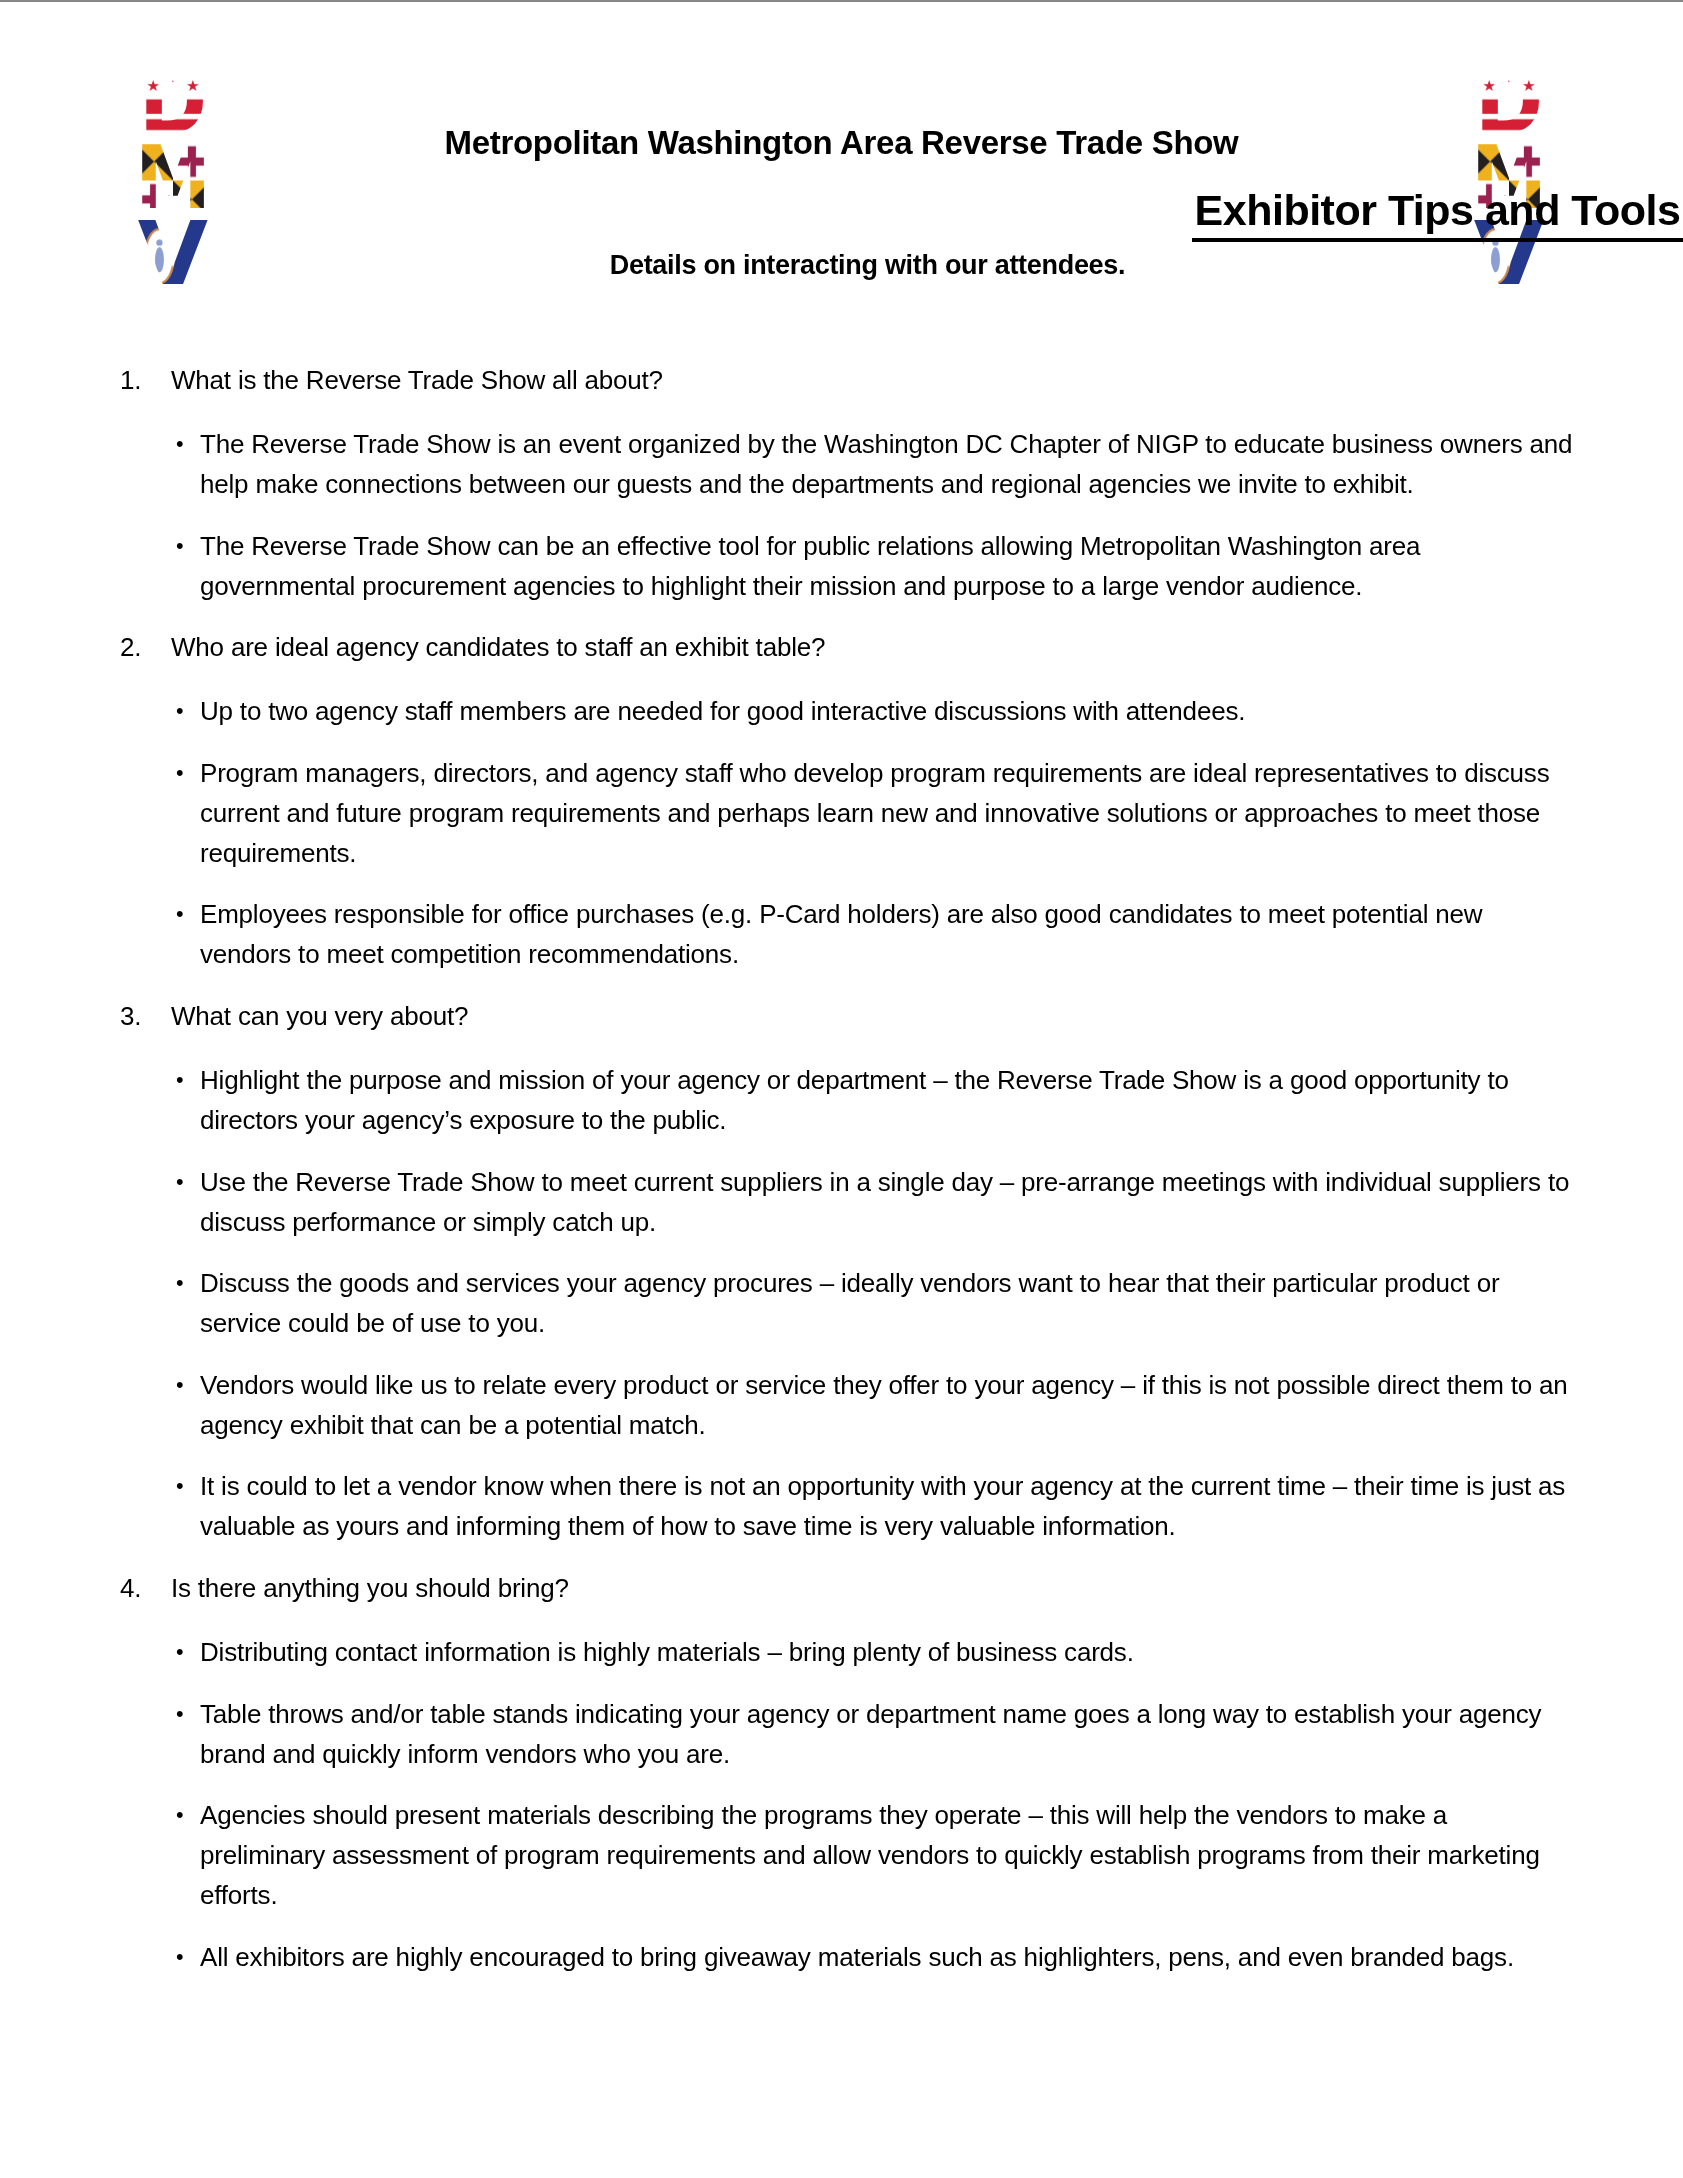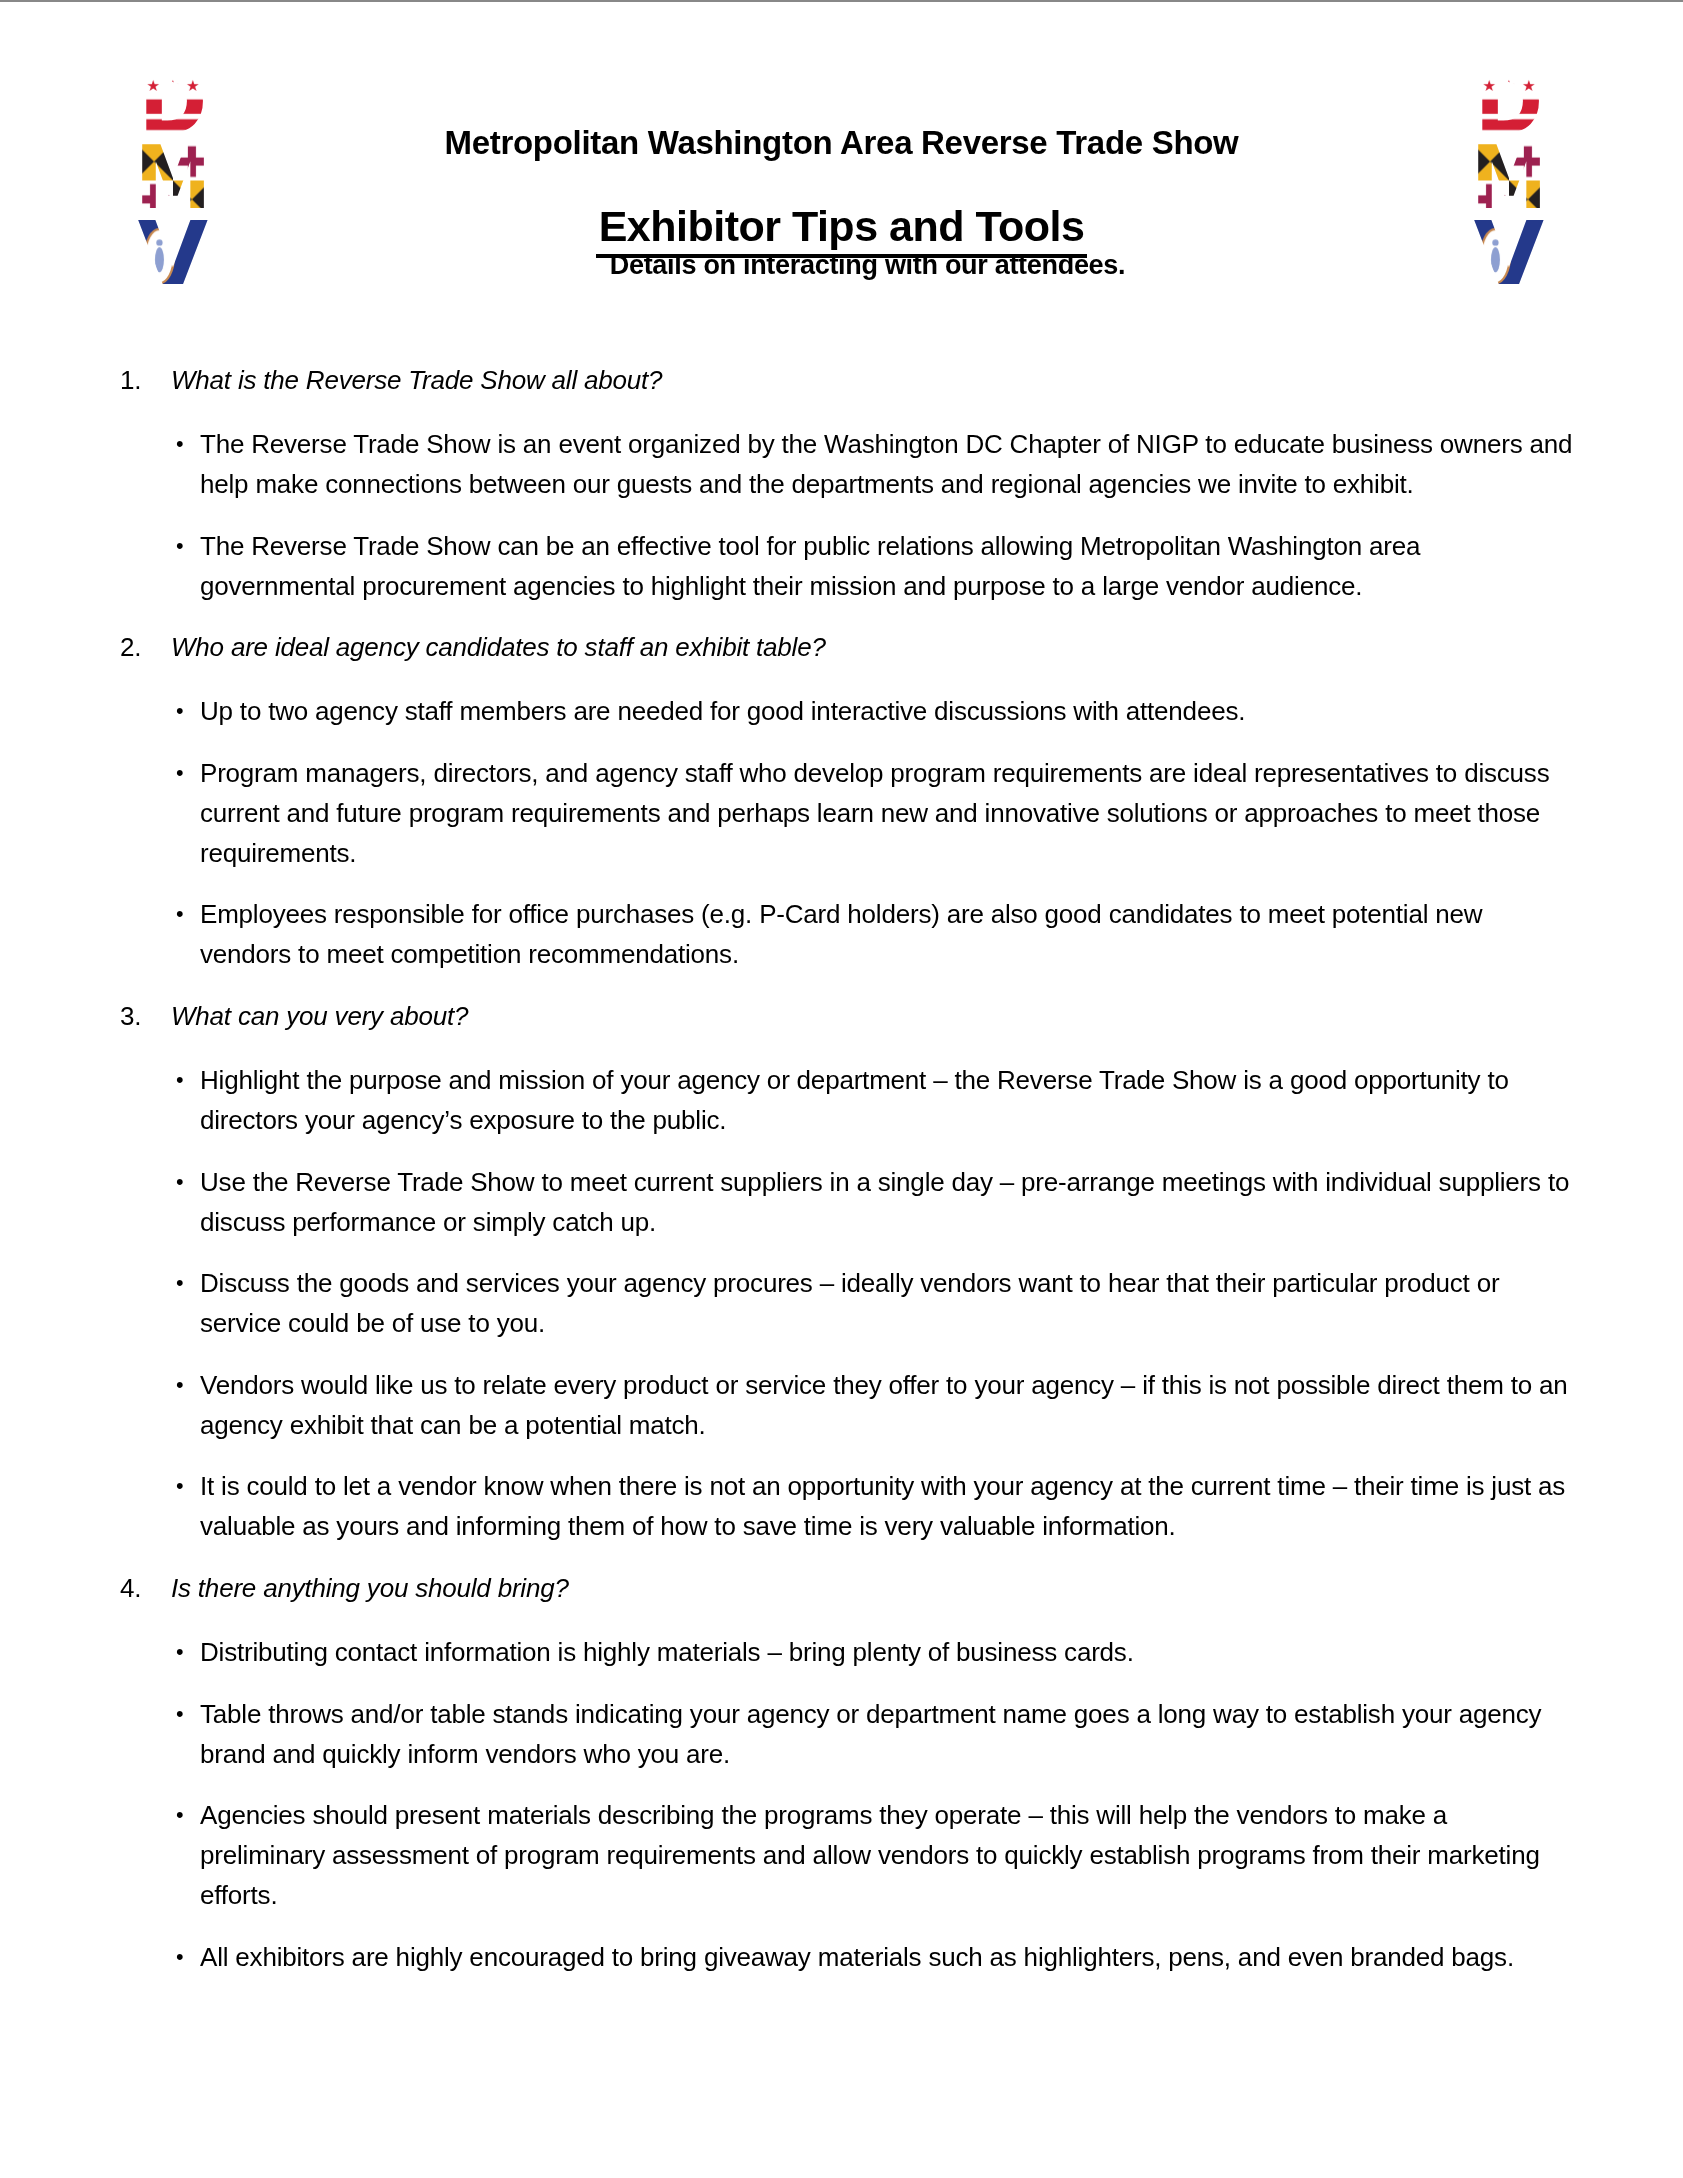--- a/index.html
+++ b/index.html
@@ -30,22 +30,22 @@
     text-anchor: middle;
   }
 
   
   .doc-title {
     position: absolute; top: 122px; left: 0; width: 100%;
     text-align: center; font-size: 33px; font-weight: bold;
     letter-spacing: -0.3px;
   }
   .doc-subtitle-wrap {
-    position: absolute; top: 200px; left: 0; width: 100%;
-    text-align: center;
+    position: absolute; top: 184px; left: 0; width: 100%;
+    text-align: right;
   }
   .doc-subtitle {
     display: inline-block;
     font-size: 43px; font-weight: bold;
     border-bottom: 4.5px solid #000;
     padding: 0 2.7px 2.7px 2.7px;
     letter-spacing: -0.5px;
   }
   .doc-tagline {
     position: absolute; top: 248px; left: 0; width: 100%;
@@ -60,21 +60,21 @@
     left: 120px;
     top: 358px;
     width: 1453px;
     font-size: 26px;
     line-height: 40px;
     letter-spacing: -0.2px;
   }
   .section { margin-bottom: 21.6px; }
   .q-row { display: flex; margin-bottom: 24px; }
   .q-num { flex: 0 0 51px; }
-  .q-text { flex: 1; font-style: italic; }
+  .q-text { flex: 1; }
   .bullets { margin-left: 56px; }
   .bullet-row { display: flex; margin-bottom: 21.6px; }
   .bullet-glyph { flex: 0 0 24px; font-size: 21.6px; }
   .bullet-text { flex: 1; }
 </style>
 </head>
 <body>
 
 <div class="page">
 

